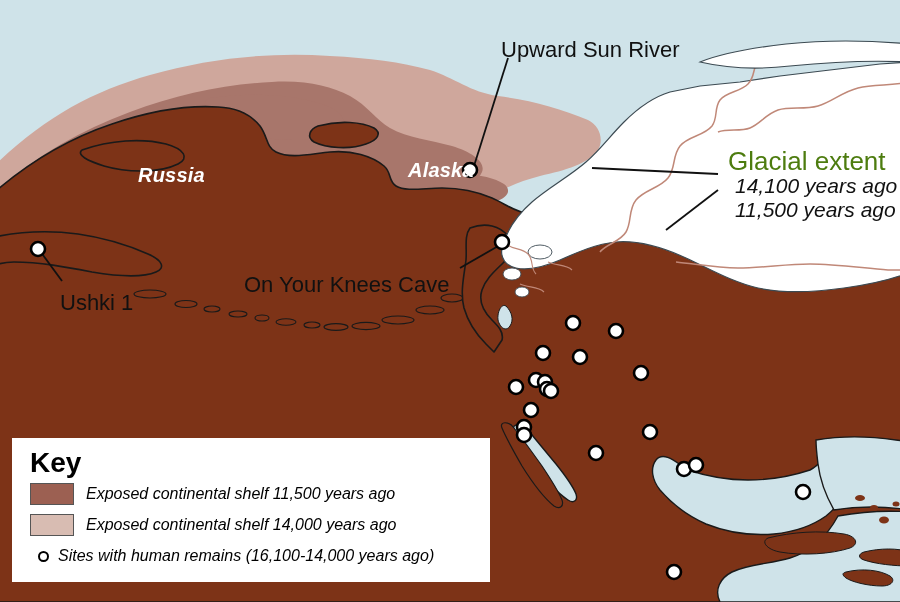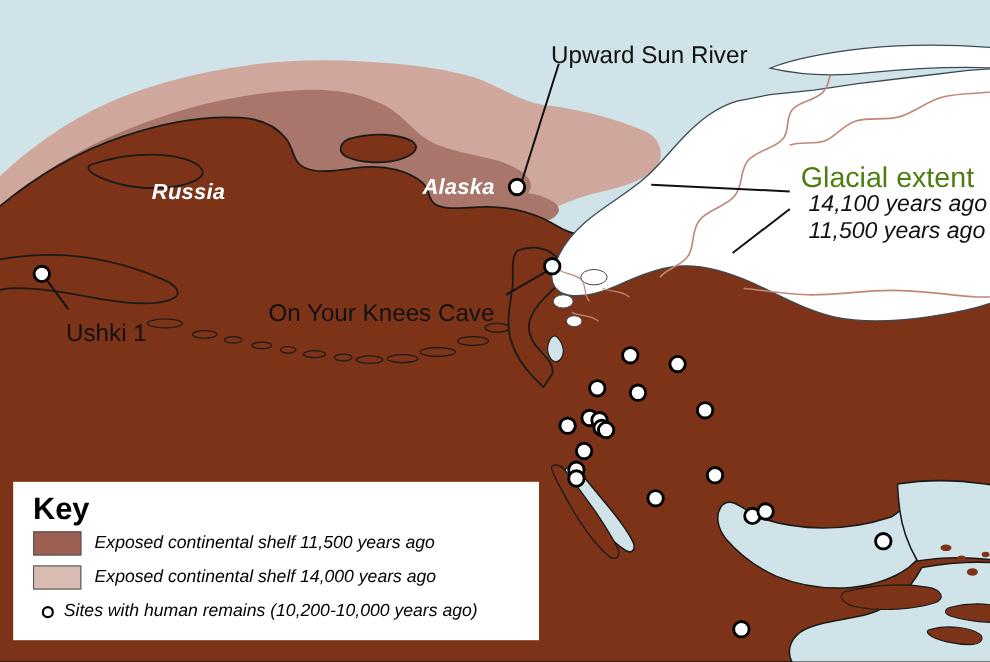--- a/index.html
+++ b/index.html
@@ -293,21 +293,21 @@
           <circle cx="684" cy="469" r="7" fill="#ffffff" stroke="#000000" stroke-width="2.6"></circle>
           <circle cx="696" cy="465" r="7" fill="#ffffff" stroke="#000000" stroke-width="2.6"></circle>
           <circle cx="803" cy="492" r="7" fill="#ffffff" stroke="#000000" stroke-width="2.6"></circle>
           <circle cx="674" cy="572" r="7" fill="#ffffff" stroke="#000000" stroke-width="2.6"></circle>
         </g>
 
     </g>
   </svg>
 
   <div class="map-label region-label" style="left:138px;top:141px;">Russia</div>
-  <div class="map-label region-label" style="left:384px;top:136px;">Alaska</div>
+  <div class="map-label region-label" style="left:408px;top:136px;">Alaska</div>
 
   <div class="map-label site-label" style="left:244px;top:272px;">On Your Knees Cave</div>
   <div class="map-label site-label" style="left:501px;top:37px;">Upward Sun River</div>
   <div class="map-label site-label" style="left:60px;top:290px;">Ushki 1</div>
 
   <div class="map-label glacier-title" style="left:728px;top:146px;">Glacial extent</div>
   <div class="map-label glacier-sub" style="left:723px;top:174px;">14,100 years ago</div>
   <div class="map-label glacier-sub" style="left:723px;top:198px;">11,500 years ago</div>
 
   <div id="key-box">
@@ -320,17 +320,17 @@
 
     <div class="key-row">
       <span class="key-swatch" id="sw1" style="background: rgb(216, 188, 178);"></span>
       <span class="key-text">Exposed continental shelf 14,000 years ago</span>
     </div>
 
     <div class="key-row">
       <span class="key-dot-wrap">
         <span class="key-dot"></span>
       </span>
-      <span class="key-text">Sites with human remains (10,200-10,000 years ago)</span>
+      <span class="key-text">Sites with human remains (16,100-14,000 years ago)</span>
     </div>
   </div>
 
 </div>
 
 </body></html>

